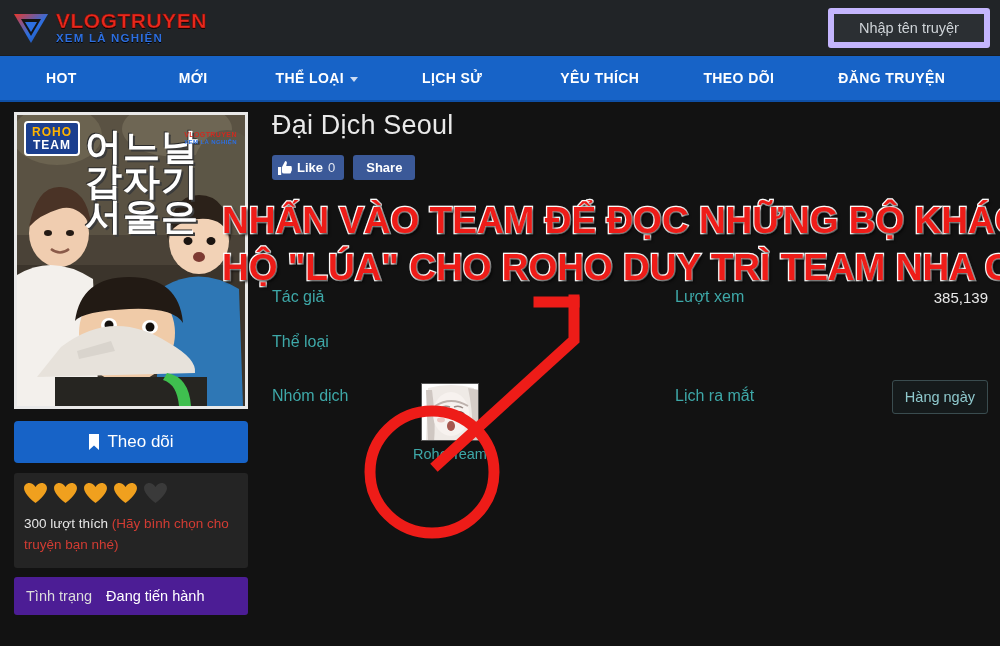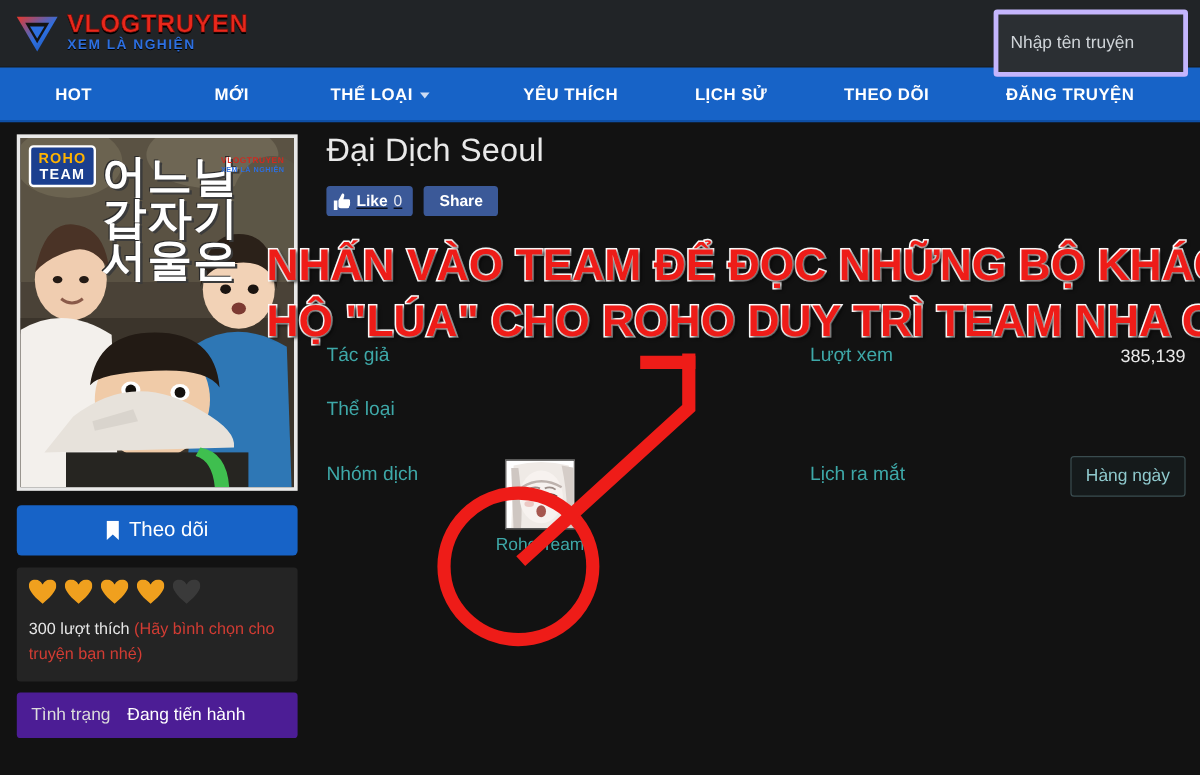--- a/index.html
+++ b/index.html
@@ -26,24 +26,24 @@
     font-size: 21px; font-weight: bold; letter-spacing: .5px;
     color: #e8281c; -webkit-text-stroke: 0.6px #7a0f09;
     text-shadow: 0 1px 0 #000;
   }
   .logo-line2 {
     font-size: 11.5px; font-weight: bold; letter-spacing: 1.2px;
     color: #2d6fe0; text-shadow: 0 1px 0 #000; margin-top: 2px;
   }
   .search-box {
     position: absolute; right: 10px; top: 8px;
-    width: 162px; height: 56px;
-    background: #2b2f33; border: 4px solid #c4b5fd;
+    width: 162px; height: 40px;
+    background: #2b2f33; border: 6px solid #c4b5fd;
     border-radius: 3px;
-    display: flex; align-items: center; padding: 0 10px;
+    display: flex; align-items: center; padding: 0 25px;
   }
   .search-box input {
     width: 100%; background: transparent; border: 0; outline: none;
     color: #dfe3e6; font-size: 14.5px;
     font-family: "Liberation Sans", sans-serif;
   }
   .search-box input::placeholder { color: #cfd4d8; }
 
   
   .navbar {
@@ -126,21 +126,20 @@
   
   .right-col { position: absolute; left: 272px; top: 8px; width: 716px; }
   .title {
     color: #e9e9e9; font-size: 27px; font-weight: normal; letter-spacing: .2px;
   }
   .social-row { display: flex; gap: 9px; margin-top: 14px; }
   .fb-like {
     height: 25px; background: #3b5998; border-radius: 3px;
     display: flex; align-items: center; gap: 5px; padding: 0 9px 0 6px;
     cursor: pointer;
-    text-decoration: underline;
   }
   .fb-like .lbl { color: #ffffff; font-size: 13px; font-weight: bold; }
   .fb-like .cnt { color: #e4e8f2; font-size: 13px; }
   .thumb-ico { width: 14px; height: 14px; }
   .fb-share {
     height: 25px; background: #3b5998; border-radius: 3px;
     display: flex; align-items: center; padding: 0 13px; cursor: pointer;
   }
   .fb-share .lbl { color: #ffffff; font-size: 13px; font-weight: bold; }
 
@@ -220,25 +219,25 @@
       <div class="nav-item" style="margin-left: 38px;">
         <span>HOT</span>
       </div>
       <div class="nav-item" style="margin-left: 86px;">
         <span>MỚI</span>
       </div>
       <div class="nav-item" style="margin-left: 52px;">
         <span>THỂ LOẠI</span>
         <span class="caret"></span>
       </div>
+      <div class="nav-item" style="margin-left: 48px;">
+        <span>LỊCH SỬ</span>
+      </div>
       <div class="nav-item" style="margin-left: 62px;">
         <span>YÊU THÍCH</span>
-      </div>
-      <div class="nav-item" style="margin-left: 48px;">
-        <span>LỊCH SỬ</span>
       </div>
       <div class="nav-item" style="margin-left: 48px;">
         <span>THEO DÕI</span>
       </div>
       <div class="nav-item" style="margin-left: 48px;">
         <span>ĐĂNG TRUYỆN</span>
       </div>
       <div class="nav-item" style="margin-left: 42px;"></div>
     </div>
 

